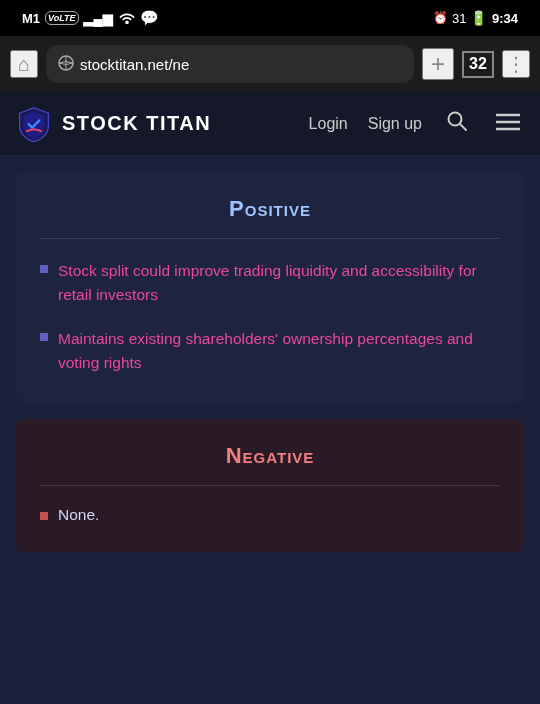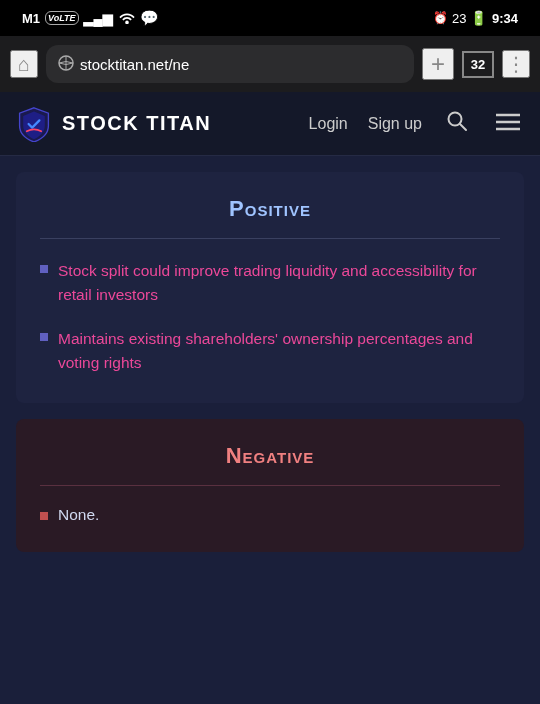--- a/index.html
+++ b/index.html
@@ -85,21 +85,21 @@
     }
     .browser-tabs-btn {
       width: 32px;
       height: 27px;
       border: 2px solid #888;
       border-radius: 0;
       display: flex;
       align-items: center;
       justify-content: center;
       color: #fff;
-      font-size: 13px;
+      font-size: 16px;
       font-weight: 700;
     }
     .browser-more-btn {
       width: 28px;
       height: 28px;
       display: flex;
       align-items: center;
       justify-content: center;
       color: #888;
       font-size: 20px;
@@ -258,21 +258,21 @@
     <span>▂▄▆</span>
     <span>
       <svg width="18" height="14" viewBox="0 0 20 14" fill="white">
           <path d="M10 11a2 2 0 1 1 0 4 2 2 0 0 1 0-4zm0-4a7 7 0 0 1 5.292 2.394l-1.42 1.42A5 5 0 0 0 10 9a5 5 0 0 0-3.872 1.814L4.708 9.394A7 7 0 0 1 10 7zm0-4a11 11 0 0 1 8.485 3.979L17.07 8.393A9 9 0 0 0 10 5a9 9 0 0 0-7.07 3.393L1.515 6.979A11 11 0 0 1 10 3z"></path>
         </svg>
     </span>
     <span style="font-size:15px;">💬</span>
   </div>
   <div class="status-right">
     <span style="font-size:12px;">⏰</span>
-    <span>23</span>
+    <span>31</span>
     <span style="font-size:14px;">🔋</span>
     <span style="font-weight:600;">9:34</span>
   </div>
 </div>
 
 <div class="browser-bar">
   <button class="browser-home-btn">
     <span>⌂</span>
   </button>
   <div class="browser-url-bar">

